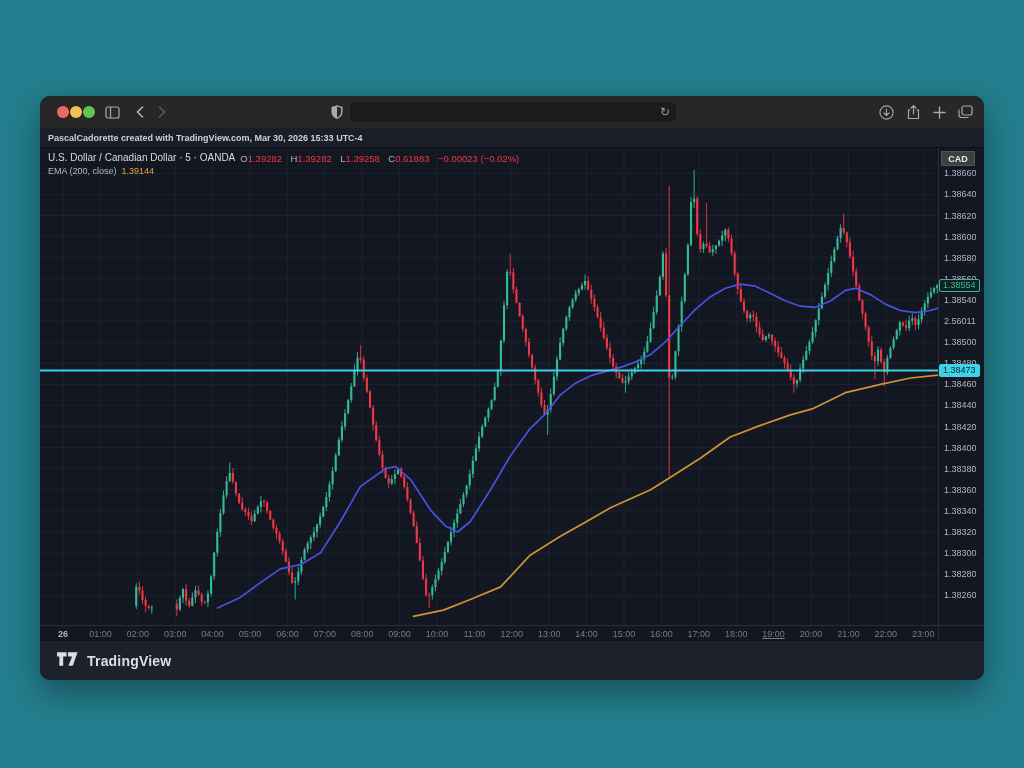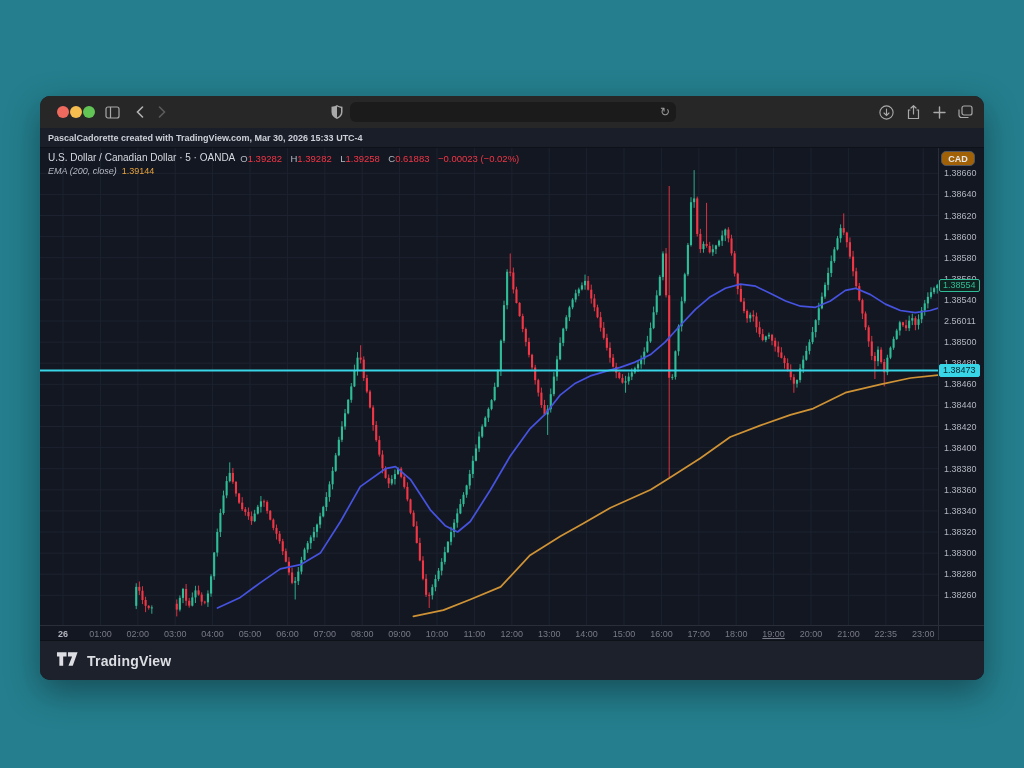--- a/index.html
+++ b/index.html
@@ -41,30 +41,30 @@
   .taxis-label { position:absolute; top:3px; transform:translateX(-50%); font-size:9px; color:#787b86; white-space:nowrap; }
   .taxis-label.day { color:#b2b5be; font-weight:bold; }
 
   
   #legend { position:absolute; left:8px; top:2px; z-index:5; }
   .lg-row { display:flex; align-items:center; gap:5px; height:14px; white-space:nowrap; }
   #legend .sym { color:#d7dae0; font-size:10px; }
   #legend .ohlc span { font-size:9.5px; }
   #legend .k { color:#b4b8c1; }
   #legend .v { color:#f23645; }
-  .ind-label { color:#b4b8c1; font-size:9px;font-style:italic; }
+  .ind-label { color:#b4b8c1; font-size:9px; }
   .ind-value { font-size:9px; }
 
   
   .price-tag { position:absolute; z-index:6; font-size:9px; line-height:11px; padding:0 3px; border-radius:2px; white-space:nowrap; }
   #tag-last { left:899px; color:#2ebd96; background:#10211f; border:1px solid #2ebd96; }
   #tag-line { left:899px; color:#04242a; background:#38d5e6; border:1px solid #38d5e6; }
 
-  #cad-btn { position:absolute; left:901px; top:55px; z-index:6; width:34px; height:15px; background:#a16207;
-    border:1px solid #50545e; border-radius:5px; color:#e6e8ec; font-size:9px; font-weight:bold;
+  #cad-btn { position:absolute; left:901px; top:55px; z-index:6; width:34px; height:15px; background:#404040;
+    border:1px solid #50545e; border-radius:0; color:#e6e8ec; font-size:9px; font-weight:bold;
     display:flex; align-items:center; justify-content:center; }
 
   
   #footer { position:absolute; left:0; top:544px; width:944px; height:40px; background:#1d212b; border-top:1px solid #0e1118;
     display:flex; align-items:center; padding-left:16px; }
   #footer .brand { color:#dcdee3; font-size:14px; font-weight:bold; margin-left:8px; letter-spacing:.2px; }
 </style>
 </head>
 <body>
 
@@ -750,21 +750,21 @@
       <div class="taxis-label" style="left: 471.8px;">12:00</div>
       <div class="taxis-label" style="left: 509.2px;">13:00</div>
       <div class="taxis-label" style="left: 546.6px;">14:00</div>
       <div class="taxis-label" style="left: 584px;">15:00</div>
       <div class="taxis-label" style="left: 621.4px;">16:00</div>
       <div class="taxis-label" style="left: 658.8px;">17:00</div>
       <div class="taxis-label" style="left: 696.2px;">18:00</div>
       <div class="taxis-label" style="left: 733.6px; text-decoration: underline;">19:00</div>
       <div class="taxis-label" style="left: 771px;">20:00</div>
       <div class="taxis-label" style="left: 808.4px;">21:00</div>
-      <div class="taxis-label" style="left: 845.8px;">22:35</div>
+      <div class="taxis-label" style="left: 845.8px;">22:00</div>
       <div class="taxis-label" style="left: 883.2px;">23:00</div>
     </div>
   <div id="taxis-corner"></div>
 
   <div id="footer">
     <span>
       <svg width="23" height="16" viewBox="0 0 24 16" fill="#dcdee3">
         <path d="M1 1 H11 V5.5 H7.5 V15 H3.5 V5.5 H1 Z"></path>
         <path d="M12.5 1 H22.5 L17.5 15 H13 L16.8 5.5 H12.5 Z"></path>
       </svg>

